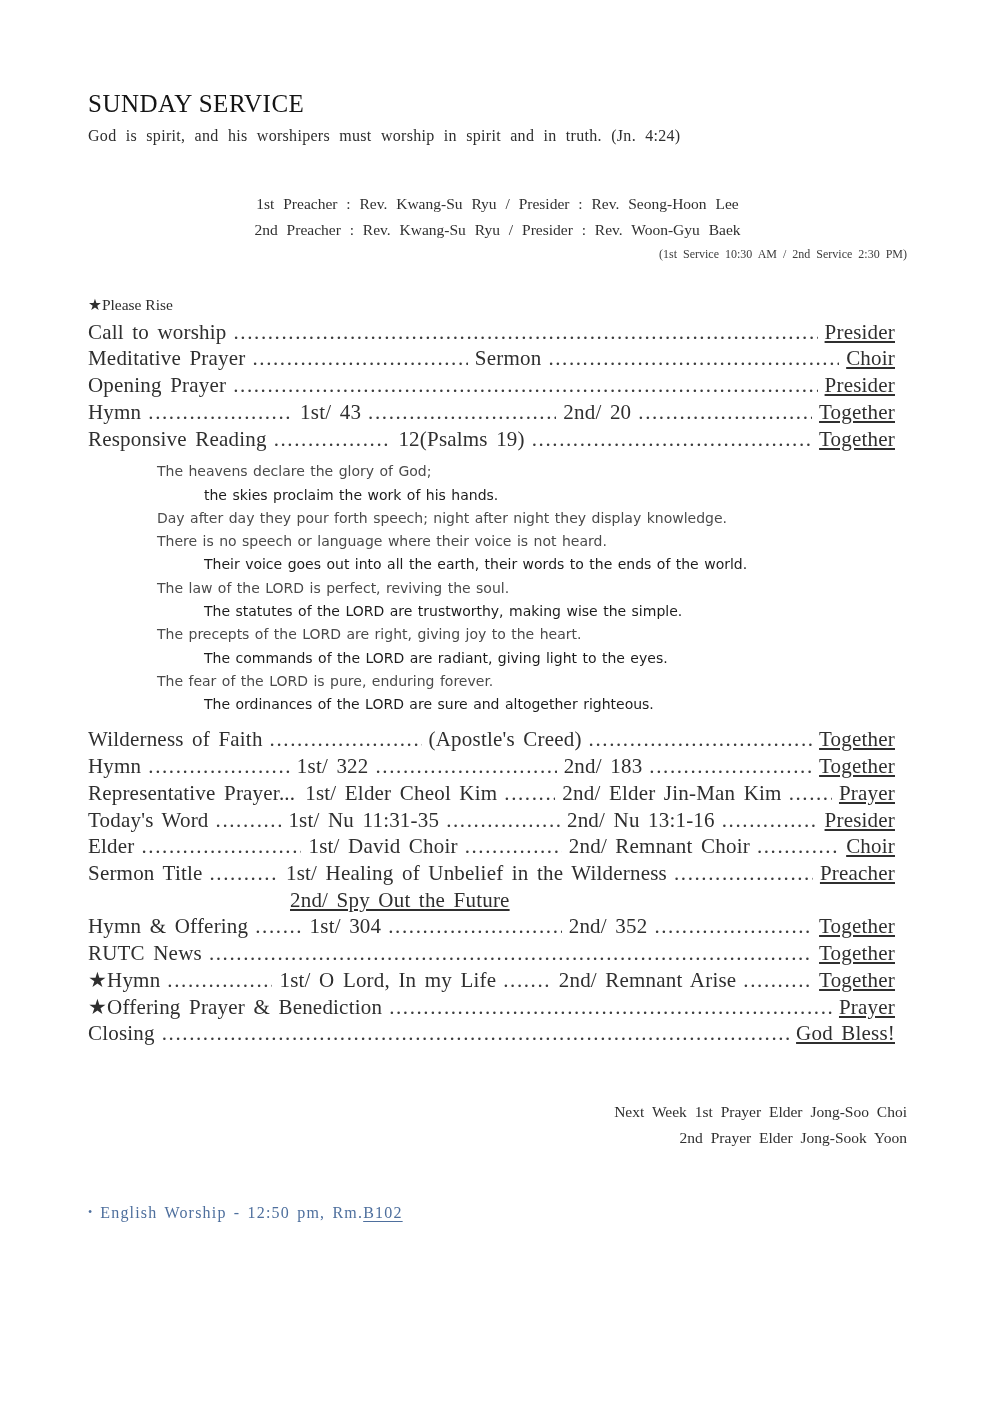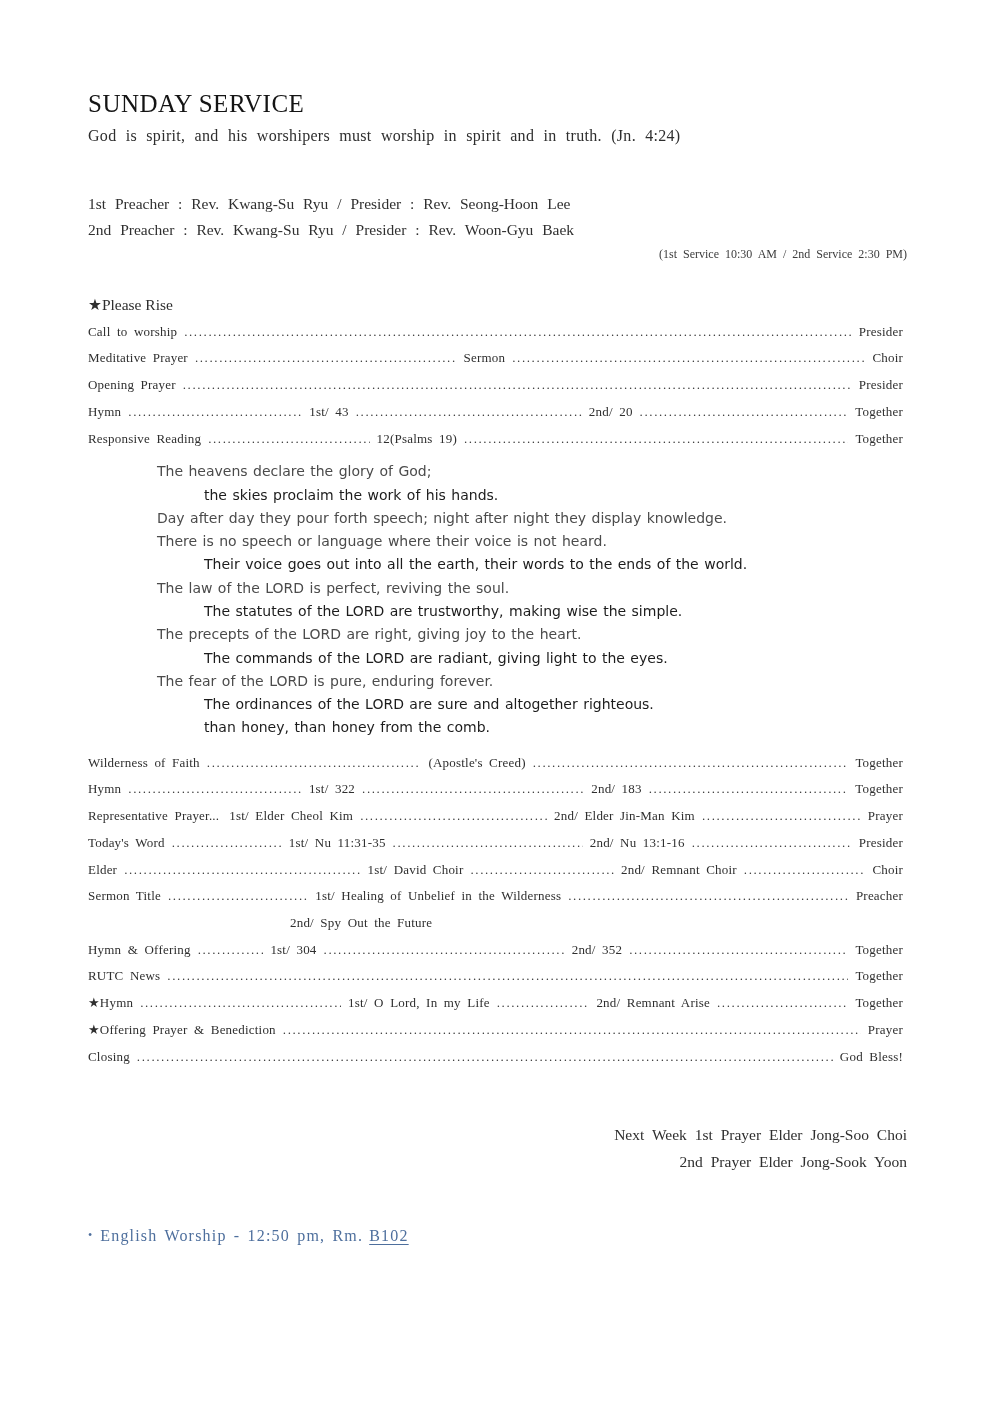--- a/index.html
+++ b/index.html
@@ -25,21 +25,21 @@
   .subtitle {
     margin-top: 7px;
     font-size: 16px;
     letter-spacing: 0.3px;
     word-spacing: 5px;
     color: #2e2e2e;
     line-height: 22px;
   }
   .preachers {
     margin-top: 44px;
-    text-align: left;
+    text-align: center;
     font-size: 15.5px;
     line-height: 26px;
     word-spacing: 5px;
     color: #2f2f2f;
   }
   .times {
     text-align: right;
     font-size: 12px;
     word-spacing: 3px;
     margin-top: 4px;
@@ -47,30 +47,30 @@
   }
   .please-rise {
     margin-top: 30px;
     font-size: 15.5px;
     line-height: 26.7px;
     color: #2f2f2f;
   }
   .prow {
     display: flex;
     align-items: baseline;
-    font-size: 13px;
+    font-size: 21px;
     line-height: 26.7px;
     white-space: nowrap;
     word-spacing: 3px;
     letter-spacing: 0.2px;
     color: #2f2f2f;
   }
   .ptext { flex: 0 0 auto; margin: 0 5px; }
   .prow > .ptext:first-child { margin-left: 0; }
-  .prow > .ptext:last-child { margin-right: 4px; }
+  .prow > .ptext:last-child { margin-right: 12px; text-decoration: underline; }
   .leader {
     flex: 1 1 0;
     min-width: 0;
     overflow: hidden;
     letter-spacing: 1.6px;
     word-spacing: 0;
     color: #3d3d3d;
     margin: 0 2px;
   }
   .spacer { flex: 0 0 auto; }
@@ -102,21 +102,20 @@
   }
   .footer-note .bullet {
     font-size: 12px;
     vertical-align: 2px;
     margin-right: 8px;
     letter-spacing: 0;
   }
   .room-link {
     text-decoration: underline;
     text-underline-offset: 3px;
-    margin-left: 6px;
   }
 </style>
 </head>
 <body>
 
 <div class="page">
 
   <div class="title">SUNDAY SERVICE</div>
   <div class="subtitle">God is spirit, and his worshipers must worship in spirit and in truth. (Jn. 4:24)</div>
 
@@ -169,21 +168,20 @@
       <div class="rline i2 b">the skies proclaim the work of his hands.</div>
       <div class="rline i1">Day after day they pour forth speech; night after night they display knowledge.</div>
       <div class="rline i1">There is no speech or language where their voice is not heard.</div>
       <div class="rline i2 b">Their voice goes out into all the earth, their words to the ends of the world.</div>
       <div class="rline i1">The law of the LORD is perfect, reviving the soul.</div>
       <div class="rline i2 b">The statutes of the LORD are trustworthy, making wise the simple.</div>
       <div class="rline i1">The precepts of the LORD are right, giving joy to the heart.</div>
       <div class="rline i2 b">The commands of the LORD are radiant, giving light to the eyes.</div>
       <div class="rline i1">The fear of the LORD is pure, enduring forever.</div>
       <div class="rline i2 b">The ordinances of the LORD are sure and altogether righteous.</div>
-      <div class="rline i2 b">than honey, than honey from the comb.</div>
     </div>
 
   <div id="program-bottom">
       <div class="prow">
         <span class="ptext">Wilderness of Faith</span>
         <span class="leader" style="flex-grow: 0.68;">....................................................................................................................................................................................................................................................................</span>
         <span class="ptext">(Apostle's Creed)</span>
         <span class="leader" style="flex-grow: 1;">....................................................................................................................................................................................................................................................................</span>
         <span class="ptext">Together</span>
       </div>

